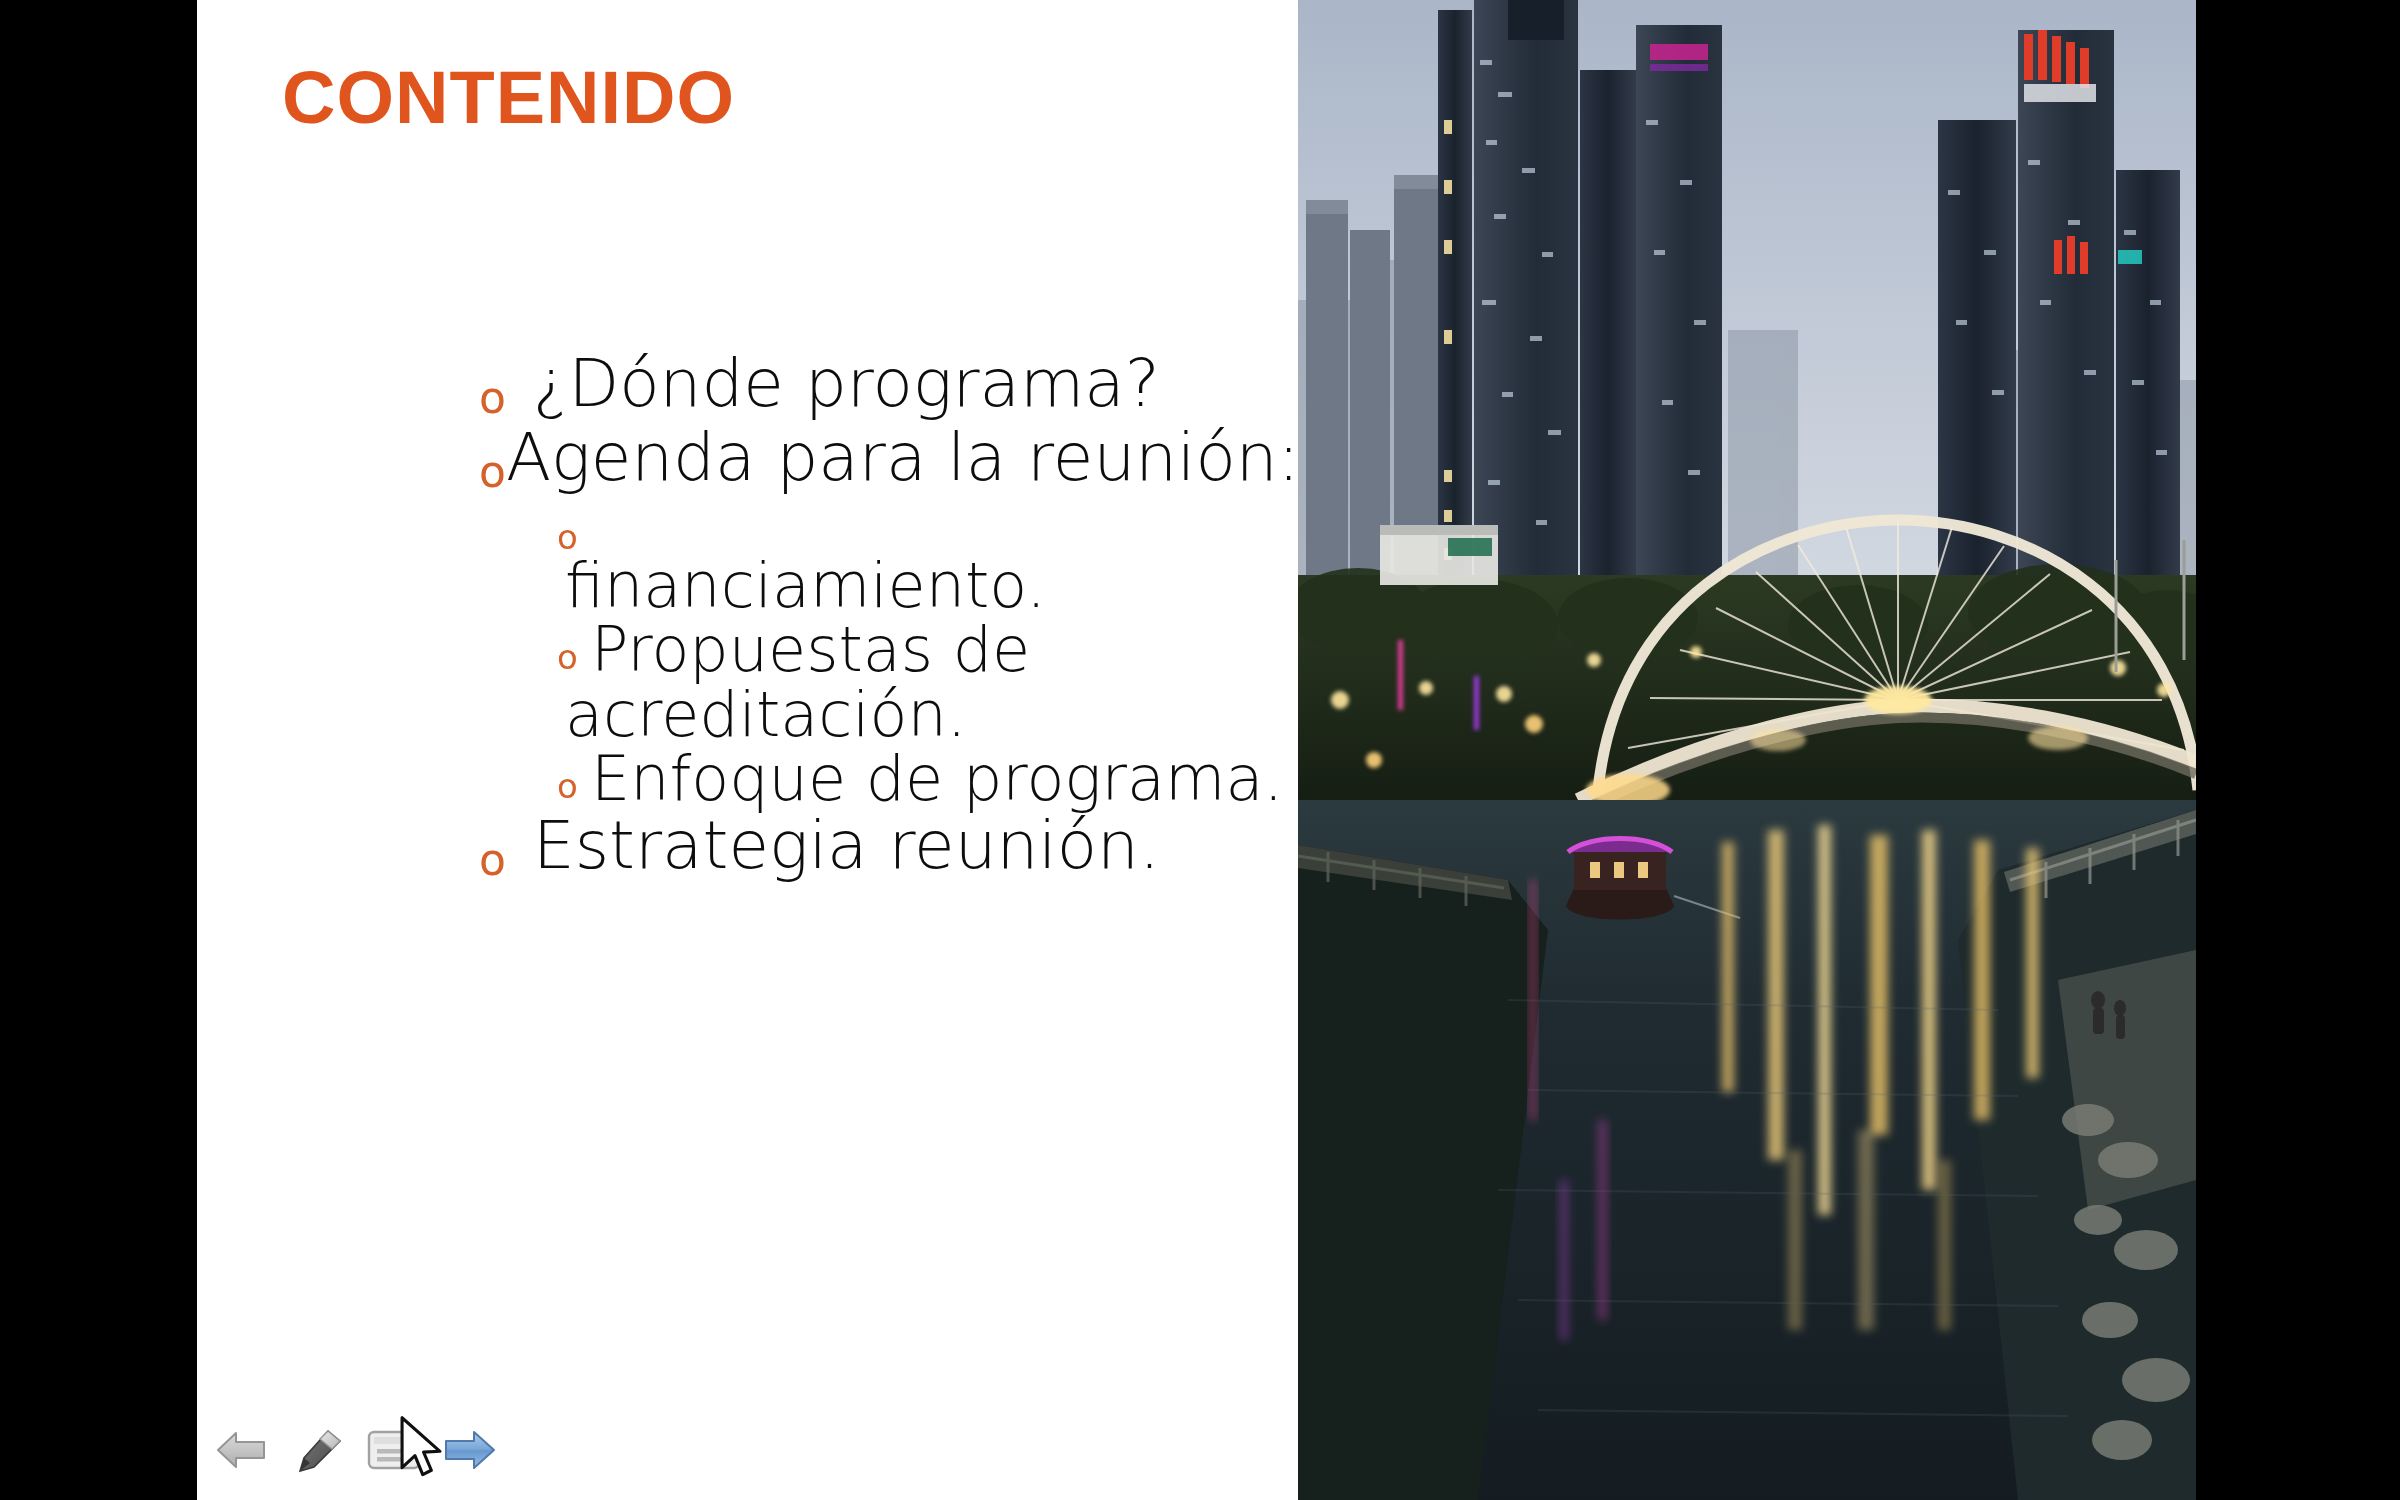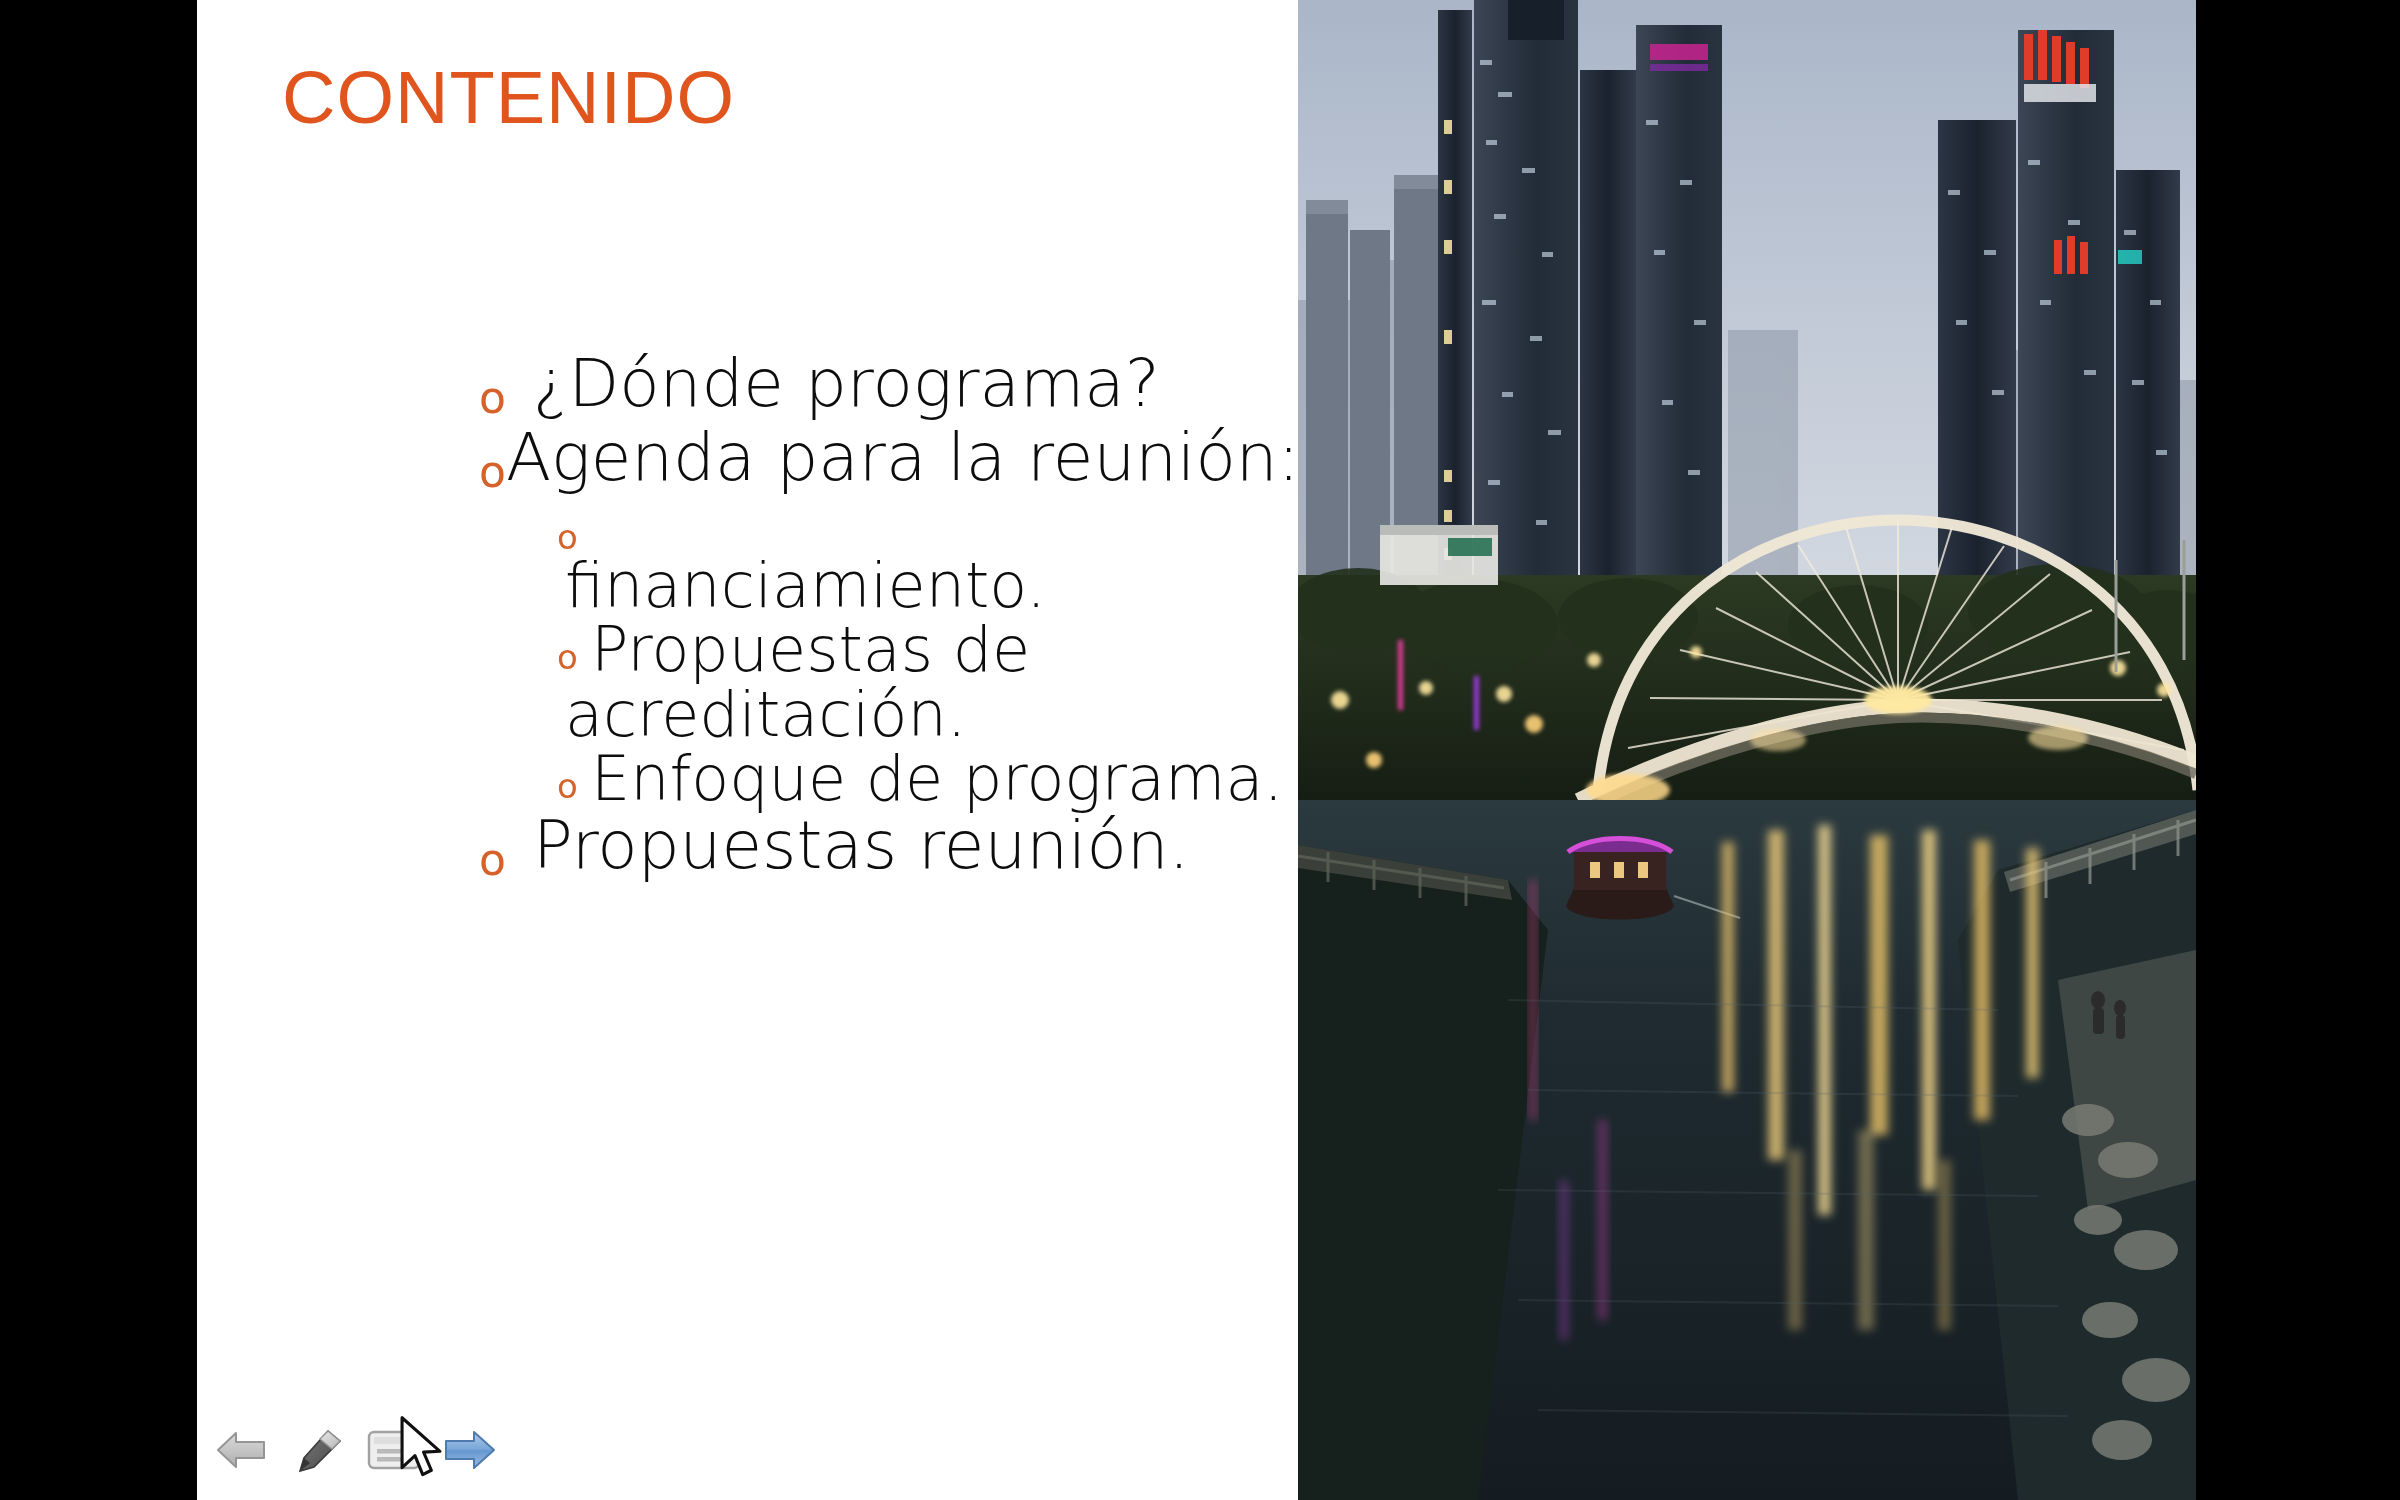--- a/index.html
+++ b/index.html
@@ -9,21 +9,21 @@
 
   
   #slide-panel{
     position:absolute;left:197px;top:0;width:1101px;height:1500px;
     background:#ffffff;overflow:hidden;
   }
 
   #slide-title{
     position:absolute;left:85px;top:55px;
     font-family:"Liberation Sans",sans-serif;
-    font-weight:normal;font-size:74px;letter-spacing:1px;
+    font-weight:bold;font-size:74px;letter-spacing:1px;
     color:#E0551E;white-space:nowrap;
   }
 
   #bullet-list{
     position:absolute;left:0px;top:350px;width:1101px;
   }
   .bullet-row{display:flex;align-items:flex-start;white-space:nowrap;}
   .lvl1{margin-left:282px;margin-bottom:4px;}
   .lvl2{margin-left:360px;margin-bottom:0px;}
   .cont{margin-left:368px;margin-bottom:0px;}
@@ -104,21 +104,21 @@
         <span class="btext t2">acreditación.</span>
       </div>
 
       <div class="bullet-row lvl2">
         <span class="marker m2">o</span>
         <span class="btext t2">Enfoque de programa.</span>
       </div>
 
       <div class="bullet-row lvl1">
         <span class="marker m1">o</span>
-        <span class="btext t1">Propuestas reunión.</span>
+        <span class="btext t1">Estrategia reunión.</span>
       </div>
 
     </div>
   </div>
 
   <div id="slide-photo">
     <svg viewBox="0 0 898 1500" preserveAspectRatio="none">
       <defs>
         <linearGradient id="sky" x1="0" y1="0" x2="0" y2="1">
           <stop offset="0%" stop-color="#aab6c8"></stop>

